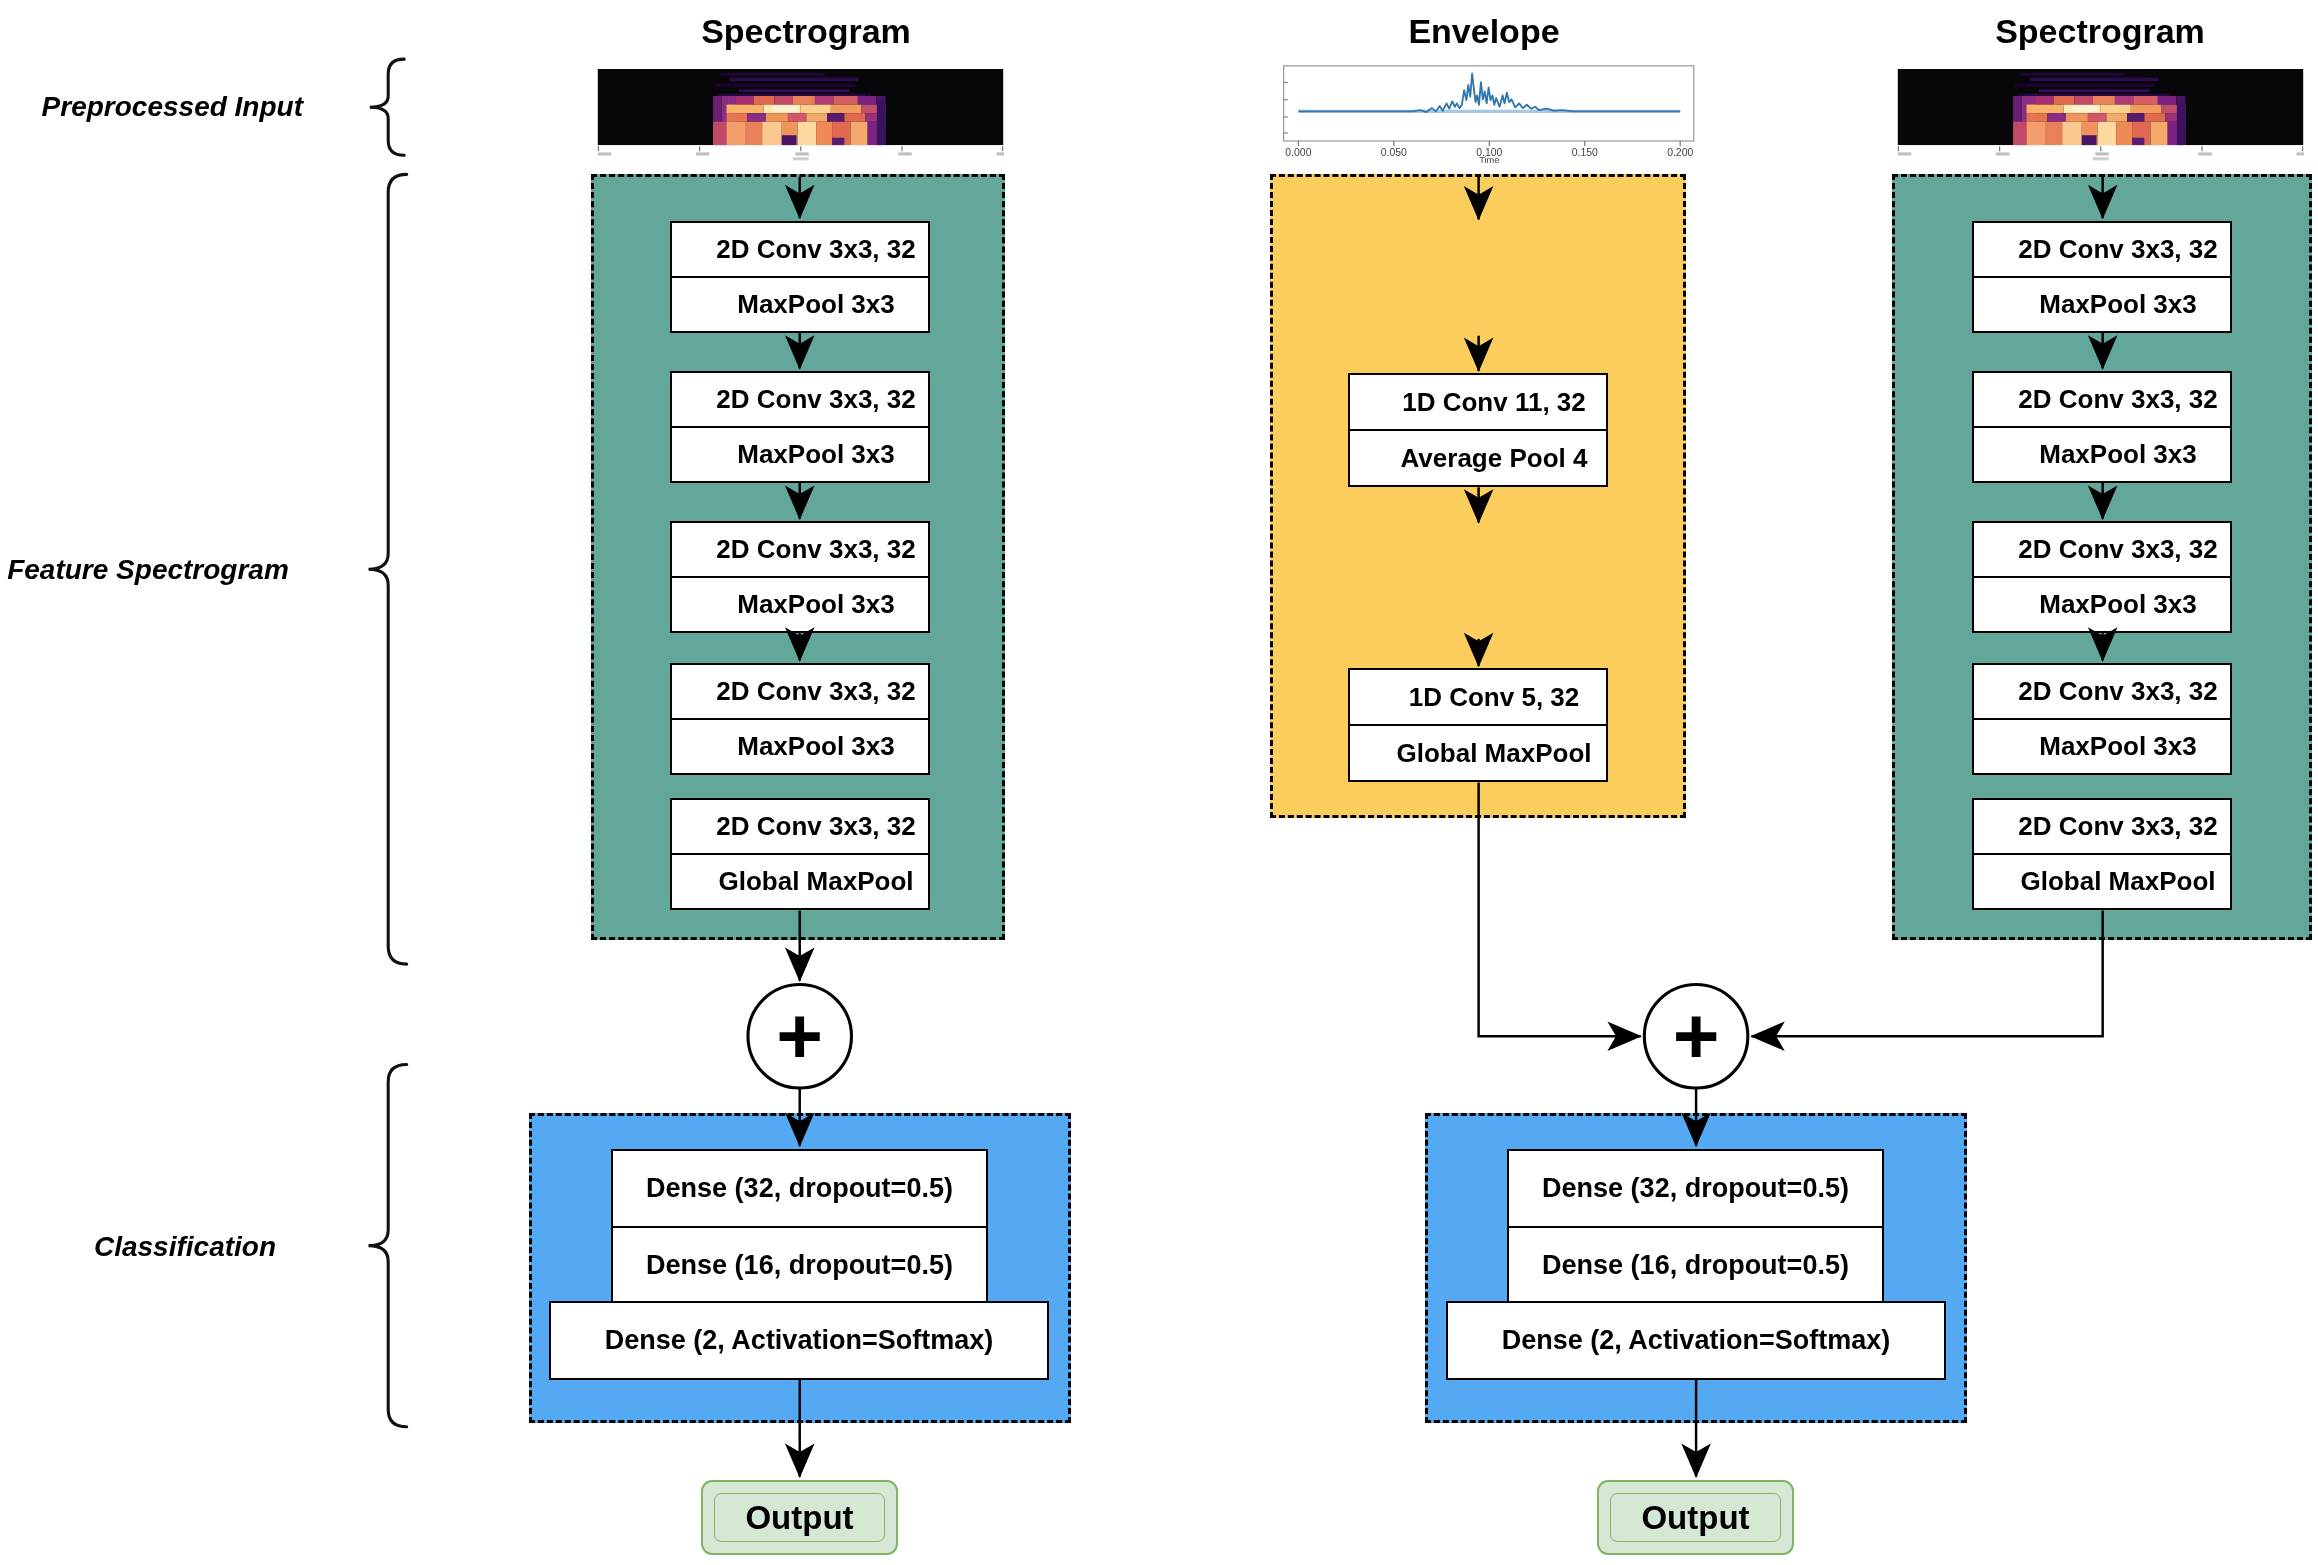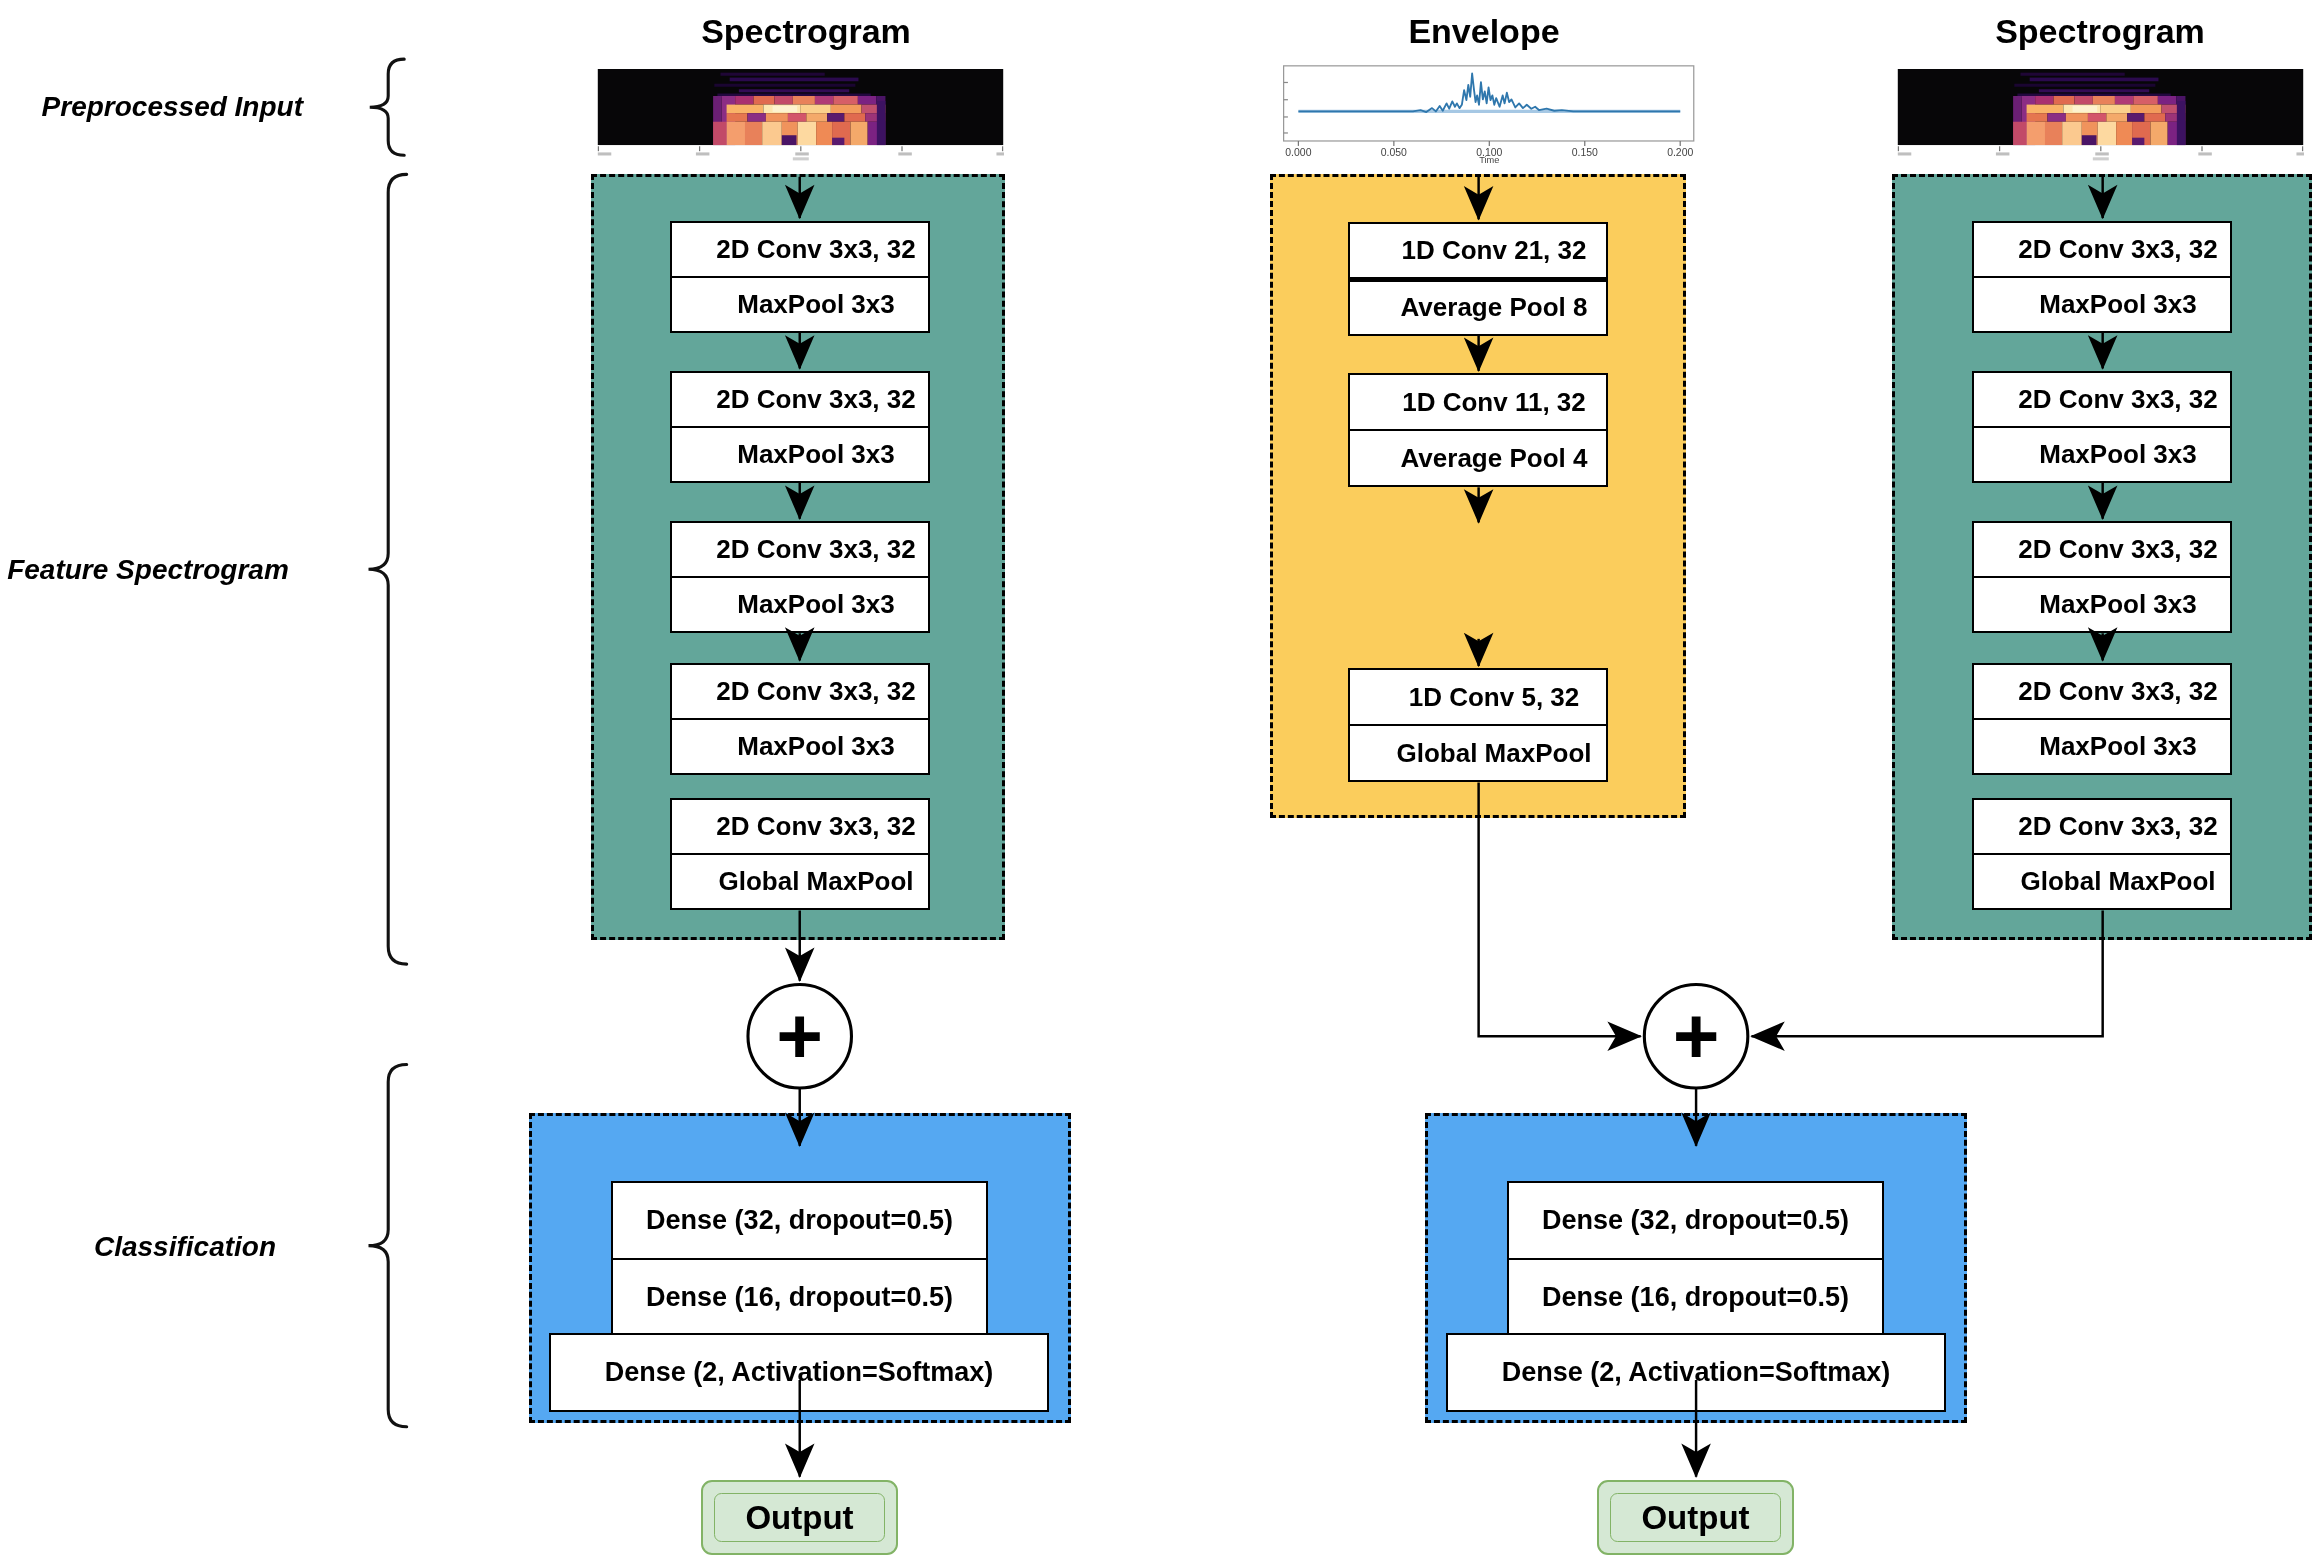--- a/index.html
+++ b/index.html
@@ -13,21 +13,21 @@
   
   .pair{position:absolute;box-sizing:border-box;border:2.5px solid #000;background:#fff;
         display:flex;flex-direction:column;}
   .cell{flex:1;display:flex;align-items:center;justify-content:center;
         font-weight:bold;font-size:26px;white-space:nowrap;padding-left:32px;}
   .cell.bottom{border-top:2.5px solid #000;}
   .cell.bottom.thick{border-top:5.5px solid #000;}
   
   .dense{position:absolute;box-sizing:border-box;border:2.5px solid #000;background:#fff;
          display:flex;align-items:center;justify-content:center;
-         font-weight:bold;font-size:27px;white-space:nowrap;margin-top:32px;}
+         font-weight:bold;font-size:27px;white-space:nowrap;}
   
   .output{position:absolute;box-sizing:border-box;border:2.5px solid var(--outgreen,#82b366);
           border-radius:11px;background:var(--outfill,#d5e8d4);padding:11px;}
   .output .inner{box-sizing:border-box;width:100%;height:100%;border:1.8px solid var(--outgreen,#82b366);
           border-radius:7.4px;display:flex;align-items:center;justify-content:center;
           font-weight:bold;font-size:33px;}
   
   .sidelabel{position:absolute;font-weight:bold;font-style:italic;font-size:28px;
              text-align:center;white-space:nowrap;}
   .title{position:absolute;font-weight:bold;font-size:34px;
@@ -213,24 +213,20 @@
   </div>
   <div class="pair mid" style="left:670px;top:663px;width:260px;height:112px;">
     <div class="cell">2D Conv 3x3, 32</div>
     <div class="cell bottom">MaxPool 3x3</div>
   </div>
   <div class="pair mid" style="left:670px;top:798px;width:260px;height:112px;">
     <div class="cell">2D Conv 3x3, 32</div>
     <div class="cell bottom">Global MaxPool</div>
   </div>
 
-  <div class="pair mid" style="left:1348px;top:222px;width:260px;height:114px;">
-    <div class="cell">1D Conv 21, 32</div>
-    <div class="cell bottom thick">Average Pool 8</div>
-  </div>
   <div class="pair mid" style="left:1348px;top:373px;width:260px;height:114px;">
     <div class="cell">1D Conv 11, 32</div>
     <div class="cell bottom">Average Pool 4</div>
   </div>
   <div class="pair mid" style="left:1348px;top:668px;width:260px;height:114px;">
     <div class="cell">1D Conv 5, 32</div>
     <div class="cell bottom">Global MaxPool</div>
   </div>
 
   <div class="pair mid" style="left:1972px;top:221px;width:260px;height:112px;">

